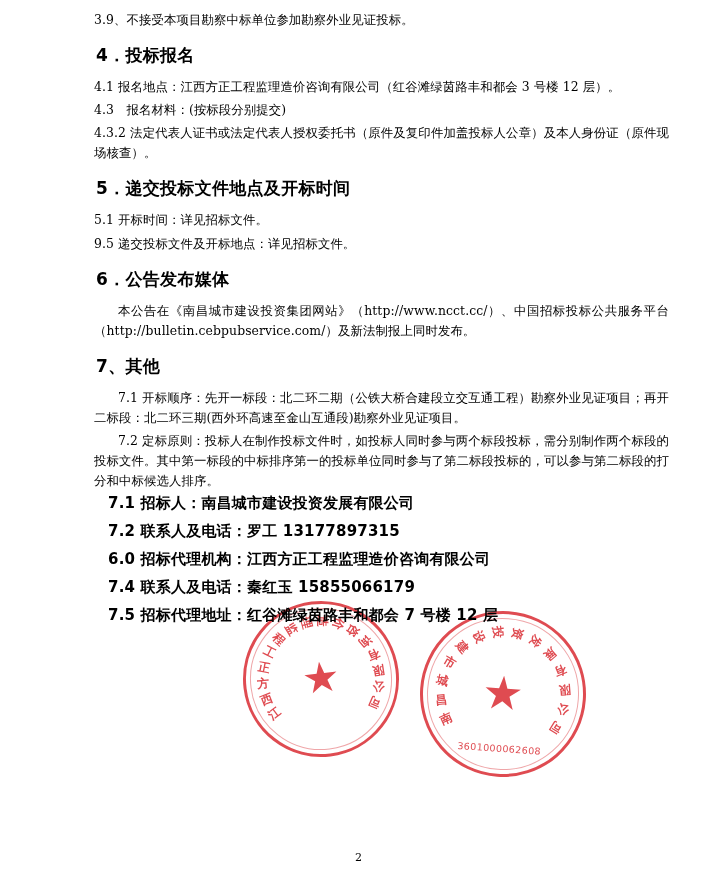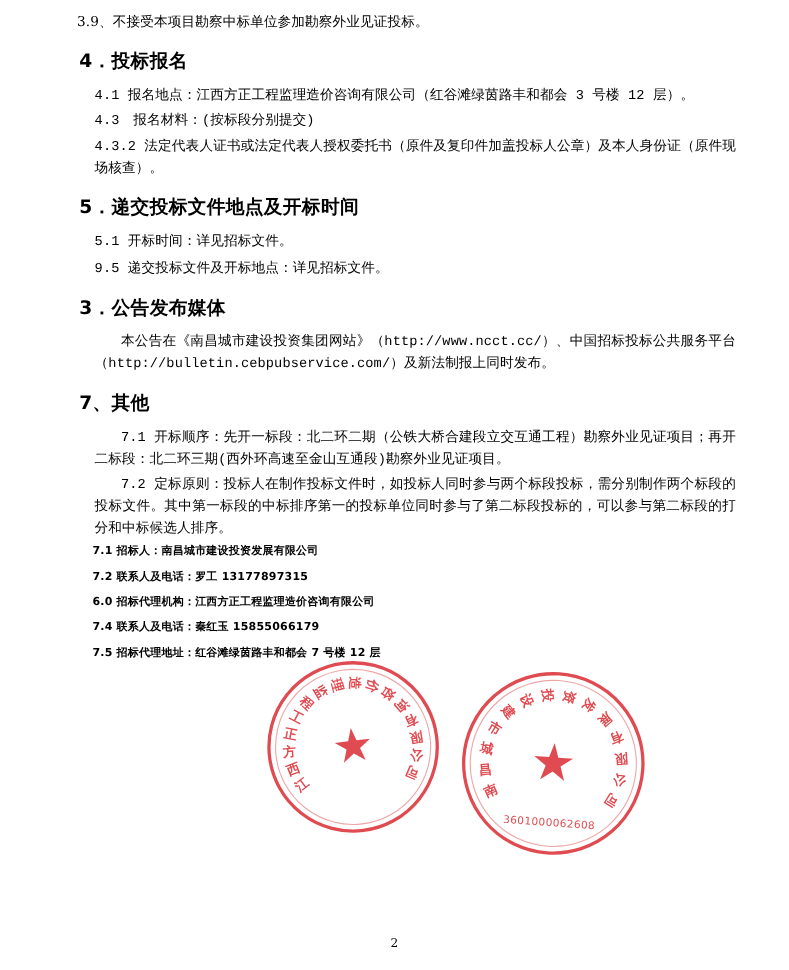--- a/index.html
+++ b/index.html
@@ -13,52 +13,51 @@
     position: relative;
     font-family: "DejaVu Serif", "Liberation Serif", serif;
     color: #000000;
     overflow: hidden;
   }
   .page {
     position: relative;
     width: 717px;
     height: 882px;
     box-sizing: border-box;
-    padding: 10px 48px 0 48px;
+    padding: 10px 48px 0 72px;
   }
   .line {
     font-size: 12.4px;
     line-height: 1.62;
     margin: 0 0 3px 0;
     text-align: justify;
     letter-spacing: 0.1px;
   }
   .para-indent { text-indent: 24px; }
   .sec-head {
     font-family: "DejaVu Sans", "Liberation Sans", sans-serif;
     font-weight: bold;
     font-size: 17px;
     margin: 14px 0 10px 24px;
     letter-spacing: 0.3px;
   }
   .sec-head.tight { margin-top: 13px; }
   .contact-line {
     font-family: "DejaVu Sans", "Liberation Sans", sans-serif;
     font-weight: bold;
-    font-size: 10px;
+    font-size: 15px;
     margin: 0 0 9px 36px;
     letter-spacing: 0.2px;
   }
   .first-line {
     margin-left: 22px;
     margin-bottom: 6px;
   }
   .block {
-    margin-left: 38px;
-    font-family: Liberation Mono, monospace;
+    margin-left: 22px;
   }
   .pg-num {
     position: absolute;
     bottom: 18px;
     left: 0;
     width: 100%;
     text-align: center;
     font-size: 11px;
     font-family: "DejaVu Serif", "Liberation Serif", serif;
   }
@@ -142,21 +141,21 @@
     <p class="line">4.3　报名材料：(按标段分别提交)</p>
     <p class="line">4.3.2 法定代表人证书或法定代表人授权委托书（原件及复印件加盖投标人公章）及本人身份证（原件现场核查）。</p>
   </div>
 
   <h2 class="sec-head">5．递交投标文件地点及开标时间</h2>
   <div class="block">
     <p class="line">5.1 开标时间：详见招标文件。</p>
     <p class="line">9.5 递交投标文件及开标地点：详见招标文件。</p>
   </div>
 
-  <h2 class="sec-head">3．公告发布媒体</h2>
+  <h2 class="sec-head">6．公告发布媒体</h2>
   <div class="block">
     <p class="line para-indent">本公告在《南昌城市建设投资集团网站》（http://www.ncct.cc/）、中国招标投标公共服务平台（http://bulletin.cebpubservice.com/）及新法制报上同时发布。</p>
   </div>
 
   <h2 class="sec-head">7、其他</h2>
   <div class="block">
     <p class="line para-indent">7.1 开标顺序：先开一标段：北二环二期（公铁大桥合建段立交互通工程）勘察外业见证项目；再开二标段：北二环三期(西外环高速至金山互通段)勘察外业见证项目。</p>
     <p class="line para-indent">7.2 定标原则：投标人在制作投标文件时，如投标人同时参与两个标段投标，需分别制作两个标段的投标文件。其中第一标段的中标排序第一的投标单位同时参与了第二标段投标的，可以参与第二标段的打分和中标候选人排序。</p>
   </div>
 

